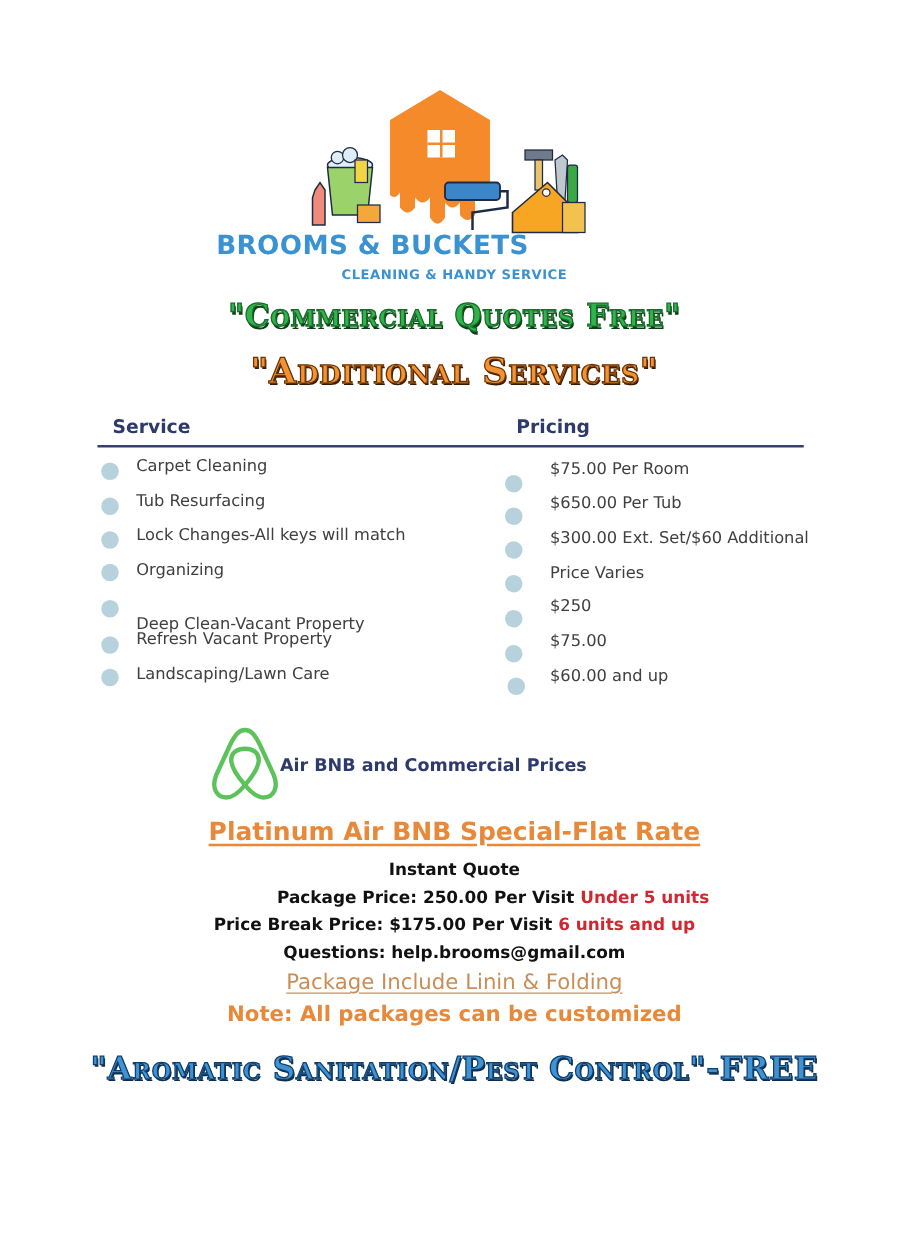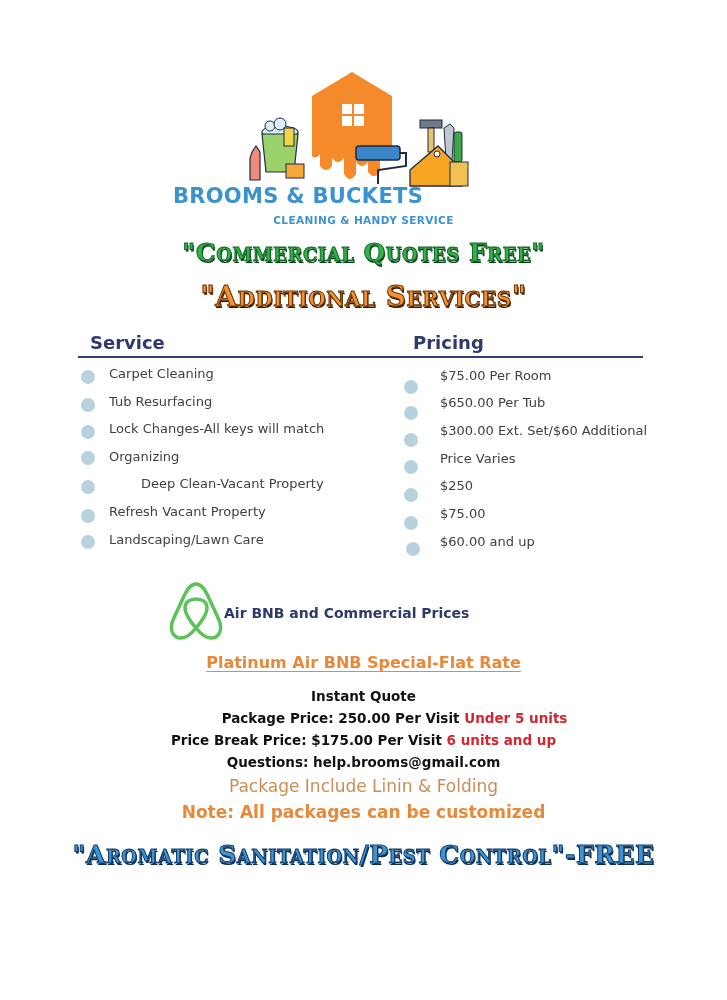--- a/index.html
+++ b/index.html
@@ -11,33 +11,33 @@
   .brand { left:0; width:596px; top:184px; text-align:center; font-family:"DejaVu Sans", sans-serif; font-weight:bold; color:#3a92d0; font-size:21px; letter-spacing:0.3px; }
   .brand-sub { left:0; width:727px; top:214px; text-align:center; font-weight:bold; color:#3a92d0; font-size:10.5px; letter-spacing:0.4px; }
 
   
   .deco { left:0; width:727px; text-align:center; font-family:"DejaVu Serif", serif; font-weight:bold; font-variant:small-caps; letter-spacing:0.5px; }
   .t-green { top:238px; font-size:25px; color:#2fb34a; -webkit-text-stroke:1px #1a6b2a; text-shadow:1px 2px 0 #0b3f16; }
   .t-orange { top:280px; font-size:28px; color:#f39233; -webkit-text-stroke:1px #6b3300; text-shadow:1px 2px 0 #3a1a00; }
   .t-blue { top:840px; font-size:25px; color:#3f93d4; -webkit-text-stroke:1px #123e6a; text-shadow:1px 2px 0 #0d2d4e; }
 
   
-  .col-head { font-family:"DejaVu Sans", sans-serif; font-weight:bold; color:#2d3a6b; font-size:18px; }
+  .col-head { font-family:"DejaVu Sans", sans-serif; font-weight:bold; color:#2d3a6b; font-size:15px; }
   .hdr-rule { left:78px; top:356px; width:565px; height:2px; background:#36406e; }
 
   .row { font-family:"DejaVu Sans", sans-serif; color:#404040; font-size:13px; white-space:nowrap; }
   .dot { width:14px; height:14px; border-radius:50%; background:#b7d2dd; }
 
   
   .bnb-icon { left:167px; top:580px; width:58px; height:62px; }
   .bnb-title { left:224px; top:605px; font-weight:bold; color:#2d3a6b; font-size:14px; }
-  .plat { left:0; width:727px; top:653px; text-align:center; font-weight:bold; color:#e8893a; font-size:16px; text-decoration:underline; text-underline-offset:3px; }
+  .plat { left:0; width:727px; top:653px; text-align:center; font-weight:bold; color:#e8893a; font-size:20px; text-decoration:underline; text-underline-offset:3px; }
   .line { left:0; width:727px; text-align:center; font-weight:bold; color:#111111; font-size:13.5px; }
   .red { color:#d22630; }
-  .incl { left:0; width:727px; top:776px; text-align:center; color:#c98e55; font-size:17px; text-underline-offset:3px; }
+  .incl { left:0; width:727px; top:776px; text-align:center; color:#c98e55; font-size:17px; text-decoration:underline; text-underline-offset:3px; }
   .note { left:0; width:727px; top:802px; text-align:center; font-weight:bold; color:#e8893a; font-size:17px; }
 </style>
 </head>
 <body>
 
 <svg class="abs logo" viewBox="0 0 240 176">
 
   <g>
     <path d="M72 34 L112 10 L152 34 L152 92 Q146 100 140 92 L140 110 Q134 118 128 110 L128 100 Q122 108 116 100 L116 112 Q110 122 104 112 L104 96 Q98 104 92 96 L92 104 Q86 112 80 104 L80 92 Q76 98 72 94 Z" fill="#f58a2b"></path>
     <rect x="102" y="42" width="22" height="22" fill="#fff"></rect>
@@ -83,21 +83,21 @@
 <div>
   <div class="abs dot" style="left:81px; top:370px;"></div>
   <div class="abs row" style="left:109px; top:366px;">Carpet Cleaning</div>
   <div class="abs dot" style="left:81px; top:398px;"></div>
   <div class="abs row" style="left:109px; top:394px;">Tub Resurfacing</div>
   <div class="abs dot" style="left:81px; top:425px;"></div>
   <div class="abs row" style="left:109px; top:421px;">Lock Changes-All keys will match</div>
   <div class="abs dot" style="left:81px; top:451px;"></div>
   <div class="abs row" style="left:109px; top:449px;">Organizing</div>
   <div class="abs dot" style="left:81px; top:480px;"></div>
-  <div class="abs row" style="left:109px; top:476px;margin-left:32px;">Deep Clean-Vacant Property</div>
+  <div class="abs row" style="left:109px; top:492px;">Deep Clean-Vacant Property</div>
   <div class="abs dot" style="left:81px; top:509px;"></div>
   <div class="abs row" style="left:109px; top:504px;">Refresh Vacant Property</div>
   <div class="abs dot" style="left:81px; top:535px;"></div>
   <div class="abs row" style="left:109px; top:532px;">Landscaping/Lawn Care</div>
 </div>
 
 <div>
   <div class="abs dot" style="left:404px; top:380px;"></div>
   <div class="abs row" style="left:440px; top:368px;">$75.00 Per Room</div>
   <div class="abs dot" style="left:404px; top:406px;"></div>

